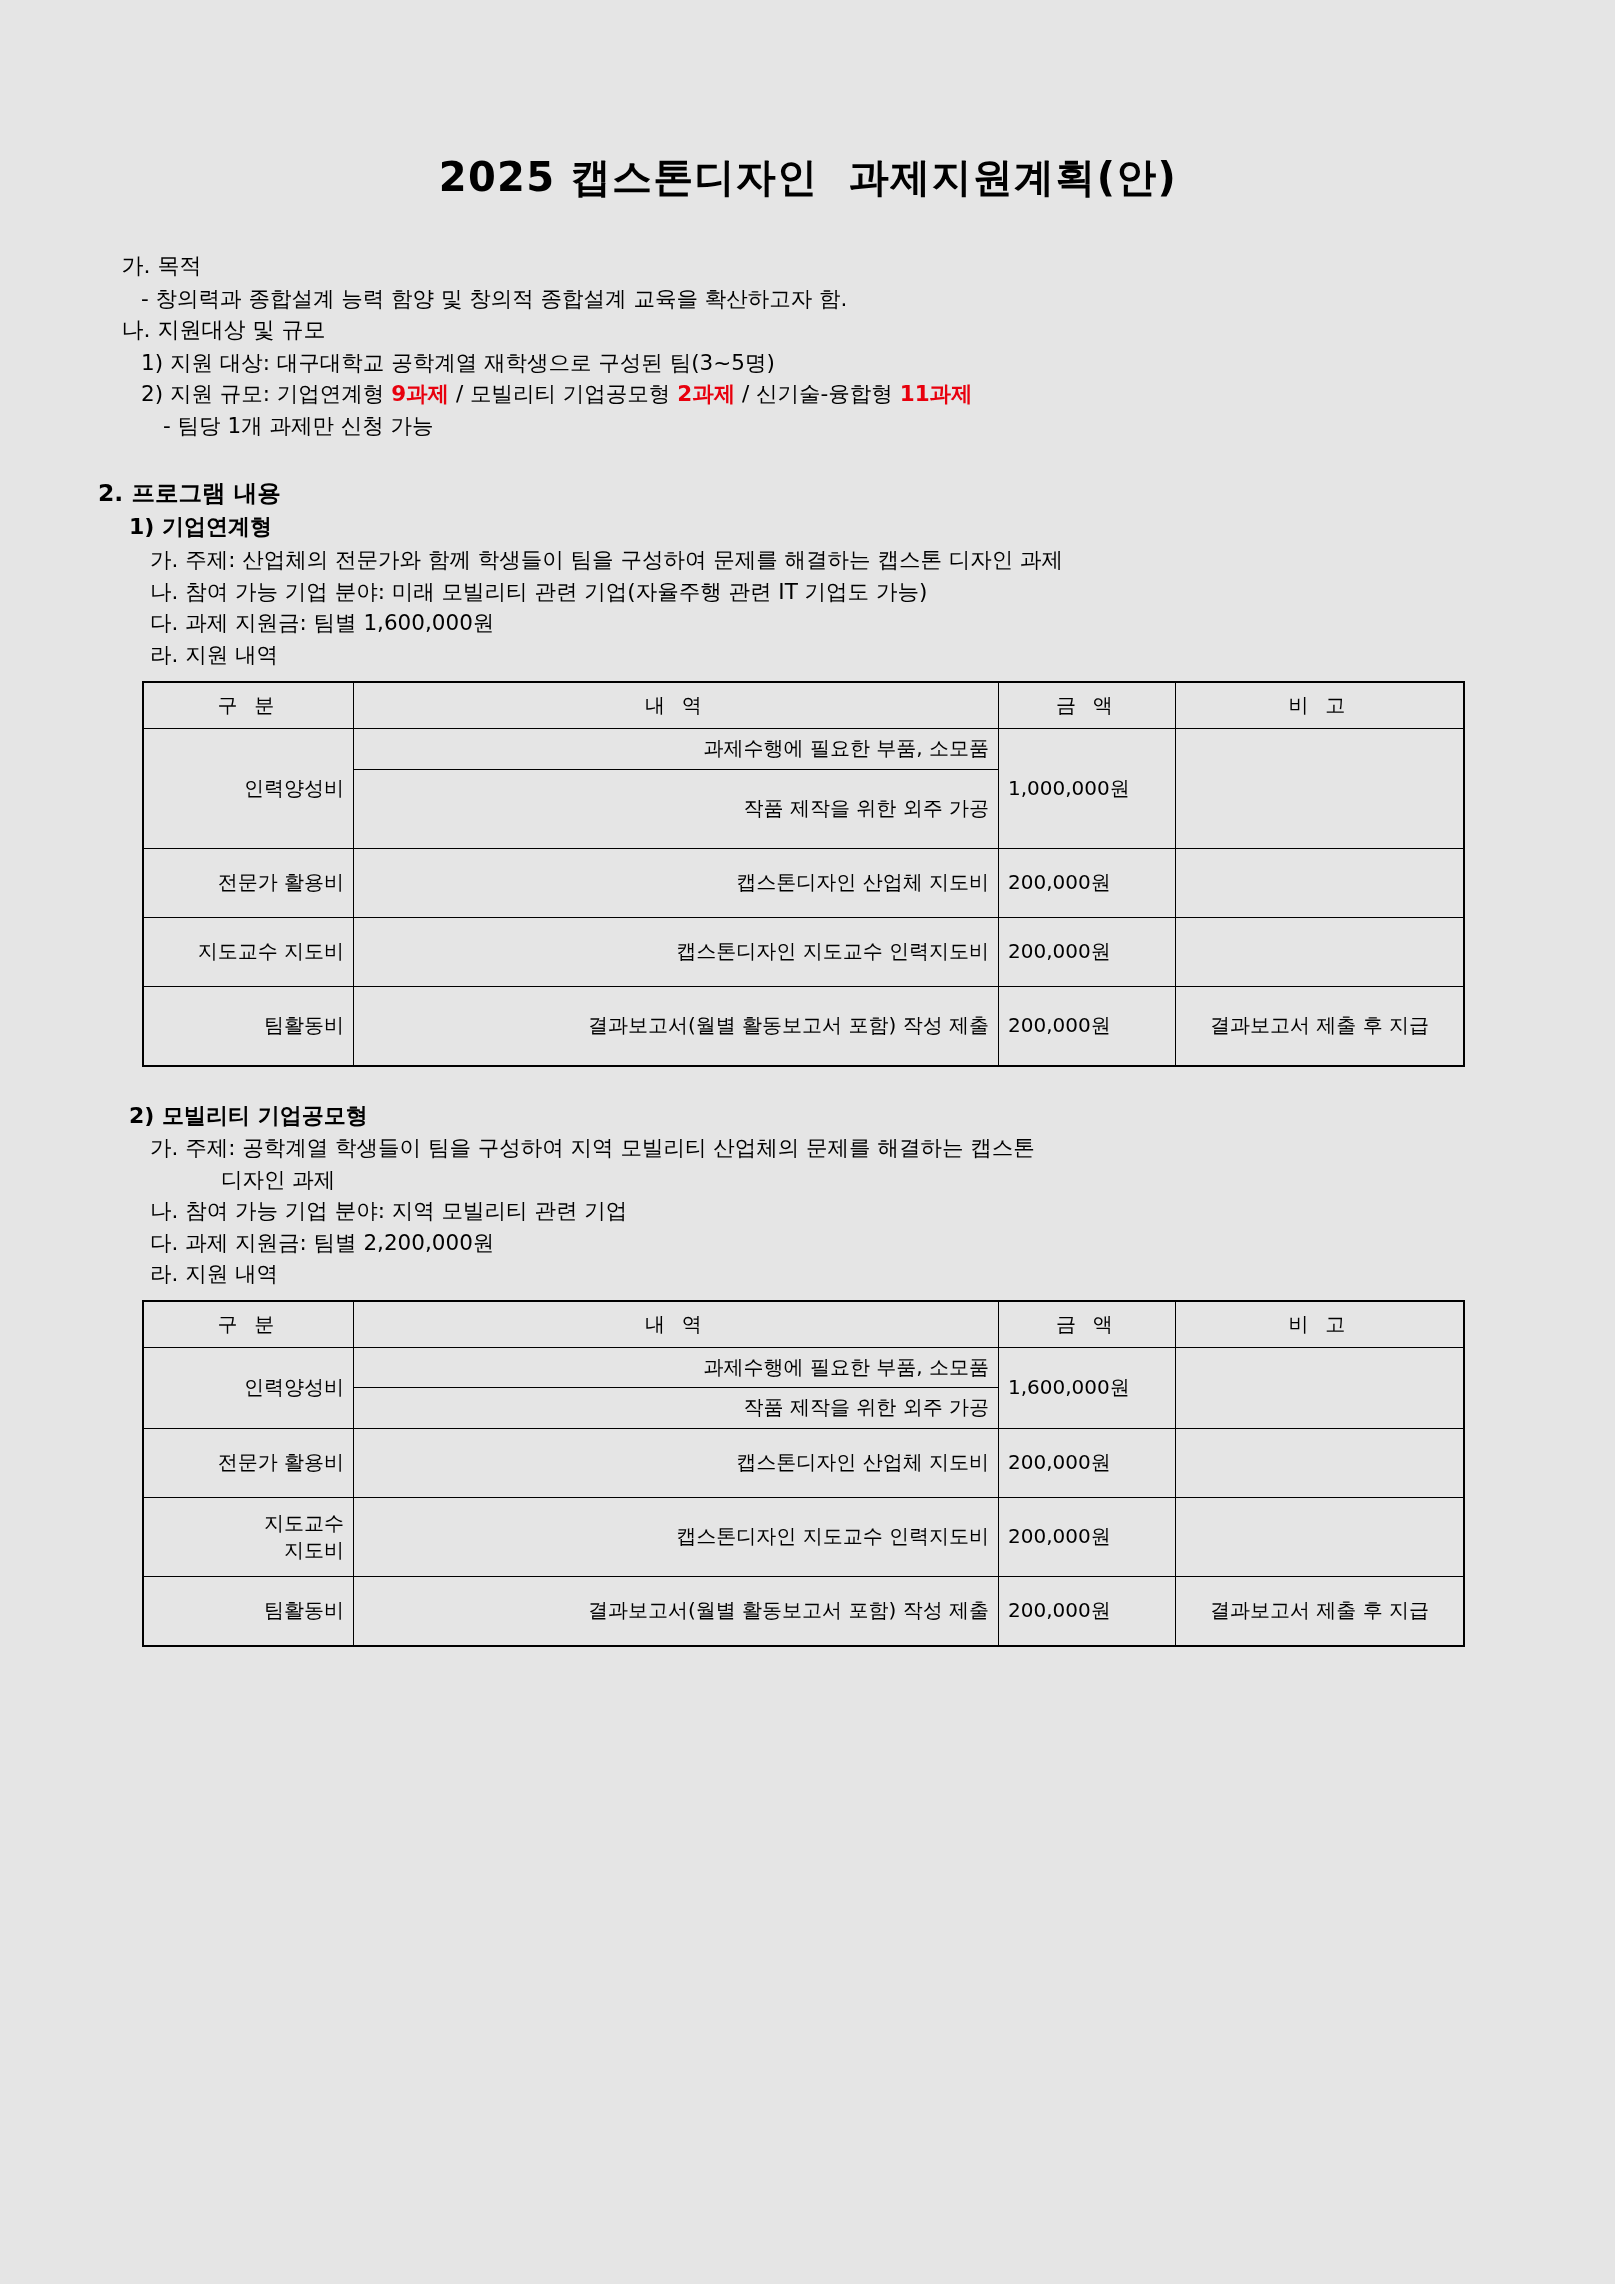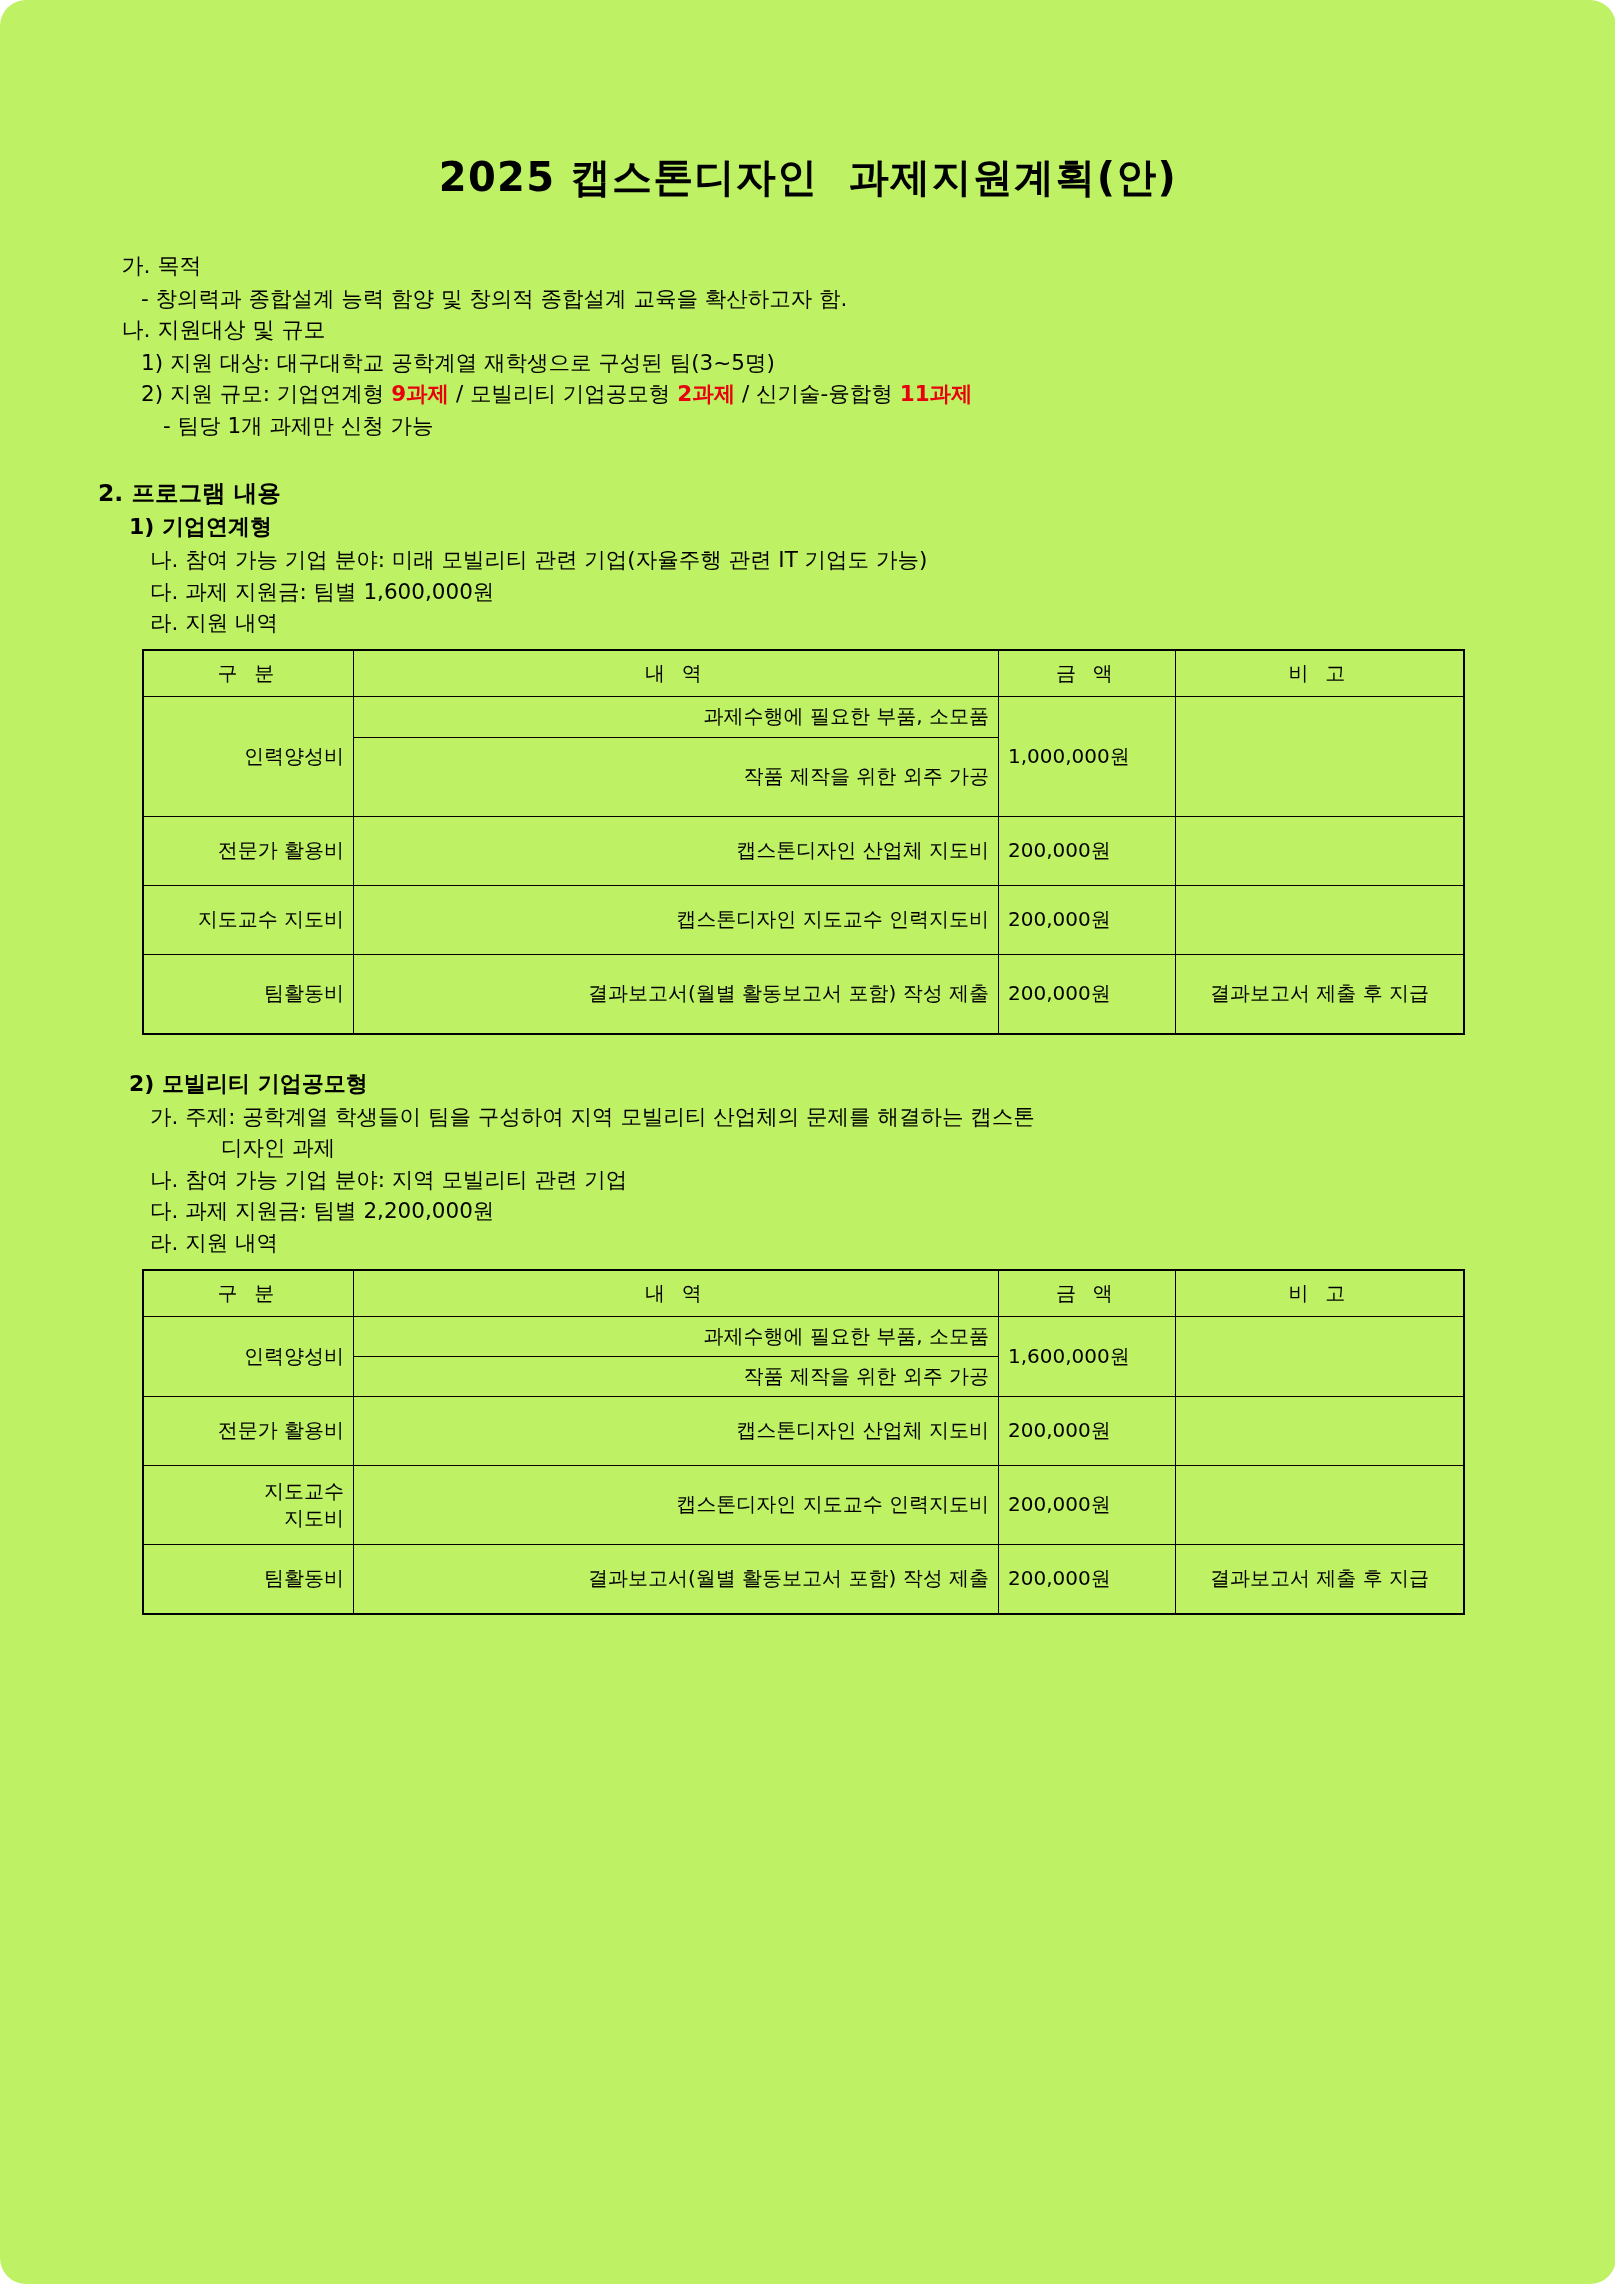--- a/index.html
+++ b/index.html
@@ -10,22 +10,21 @@
   body {
     font-family: "DejaVu Sans", "Liberation Sans", sans-serif;
     color: #000000;
   }
   .page {
     width: 1616px;
     height: 2284px;
     box-sizing: border-box;
     padding: 111px 98px 0 98px;
     position: relative;
-    background: #bef264;
-    border-radius: 26px;
+    background: #e5e5e5;
   }
 
   
   .doc-title {
     text-align: center;
     font-size: 40px;
     font-weight: bold;
     letter-spacing: 1.3px;
     margin: 39px 0 46px 0;
     white-space: pre;
@@ -120,20 +119,21 @@
     <div class="lvl2"><span>2) 지원 규모: 기업연계형 </span><span class="hl">9과제</span><span> / 모빌리티 기업공모형 </span><span class="hl">2과제</span><span> / 신기술-융합형 </span><span class="hl">11과제</span></div>
     <div class="lvl3">- 팀당 1개 과제만 신청 가능</div>
   </div>
 
   <div class="spacer-lg"></div>
 
   <div>
     <div class="sec-head">2. 프로그램 내용</div>
 
     <div class="lvl2b">1) 기업연계형</div>
+    <div class="lvl-ga">가. 주제: 산업체의 전문가와 함께 학생들이 팀을 구성하여 문제를 해결하는 캡스톤 디자인 과제</div>
     <div class="lvl-ga">나. 참여 가능 기업 분야: 미래 모빌리티 관련 기업(자율주행 관련 IT 기업도 가능)</div>
     <div class="lvl-ga">다. 과제 지원금: 팀별 1,600,000원</div>
     <div class="lvl-ga">라. 지원 내역</div>
 
     <table class="support tbl1">
       <thead>
         <tr>
           <th class="c-gubun">구 분</th>
           <th class="c-naeyeok">내    역</th>
           <th class="c-amount">금 액</th>

